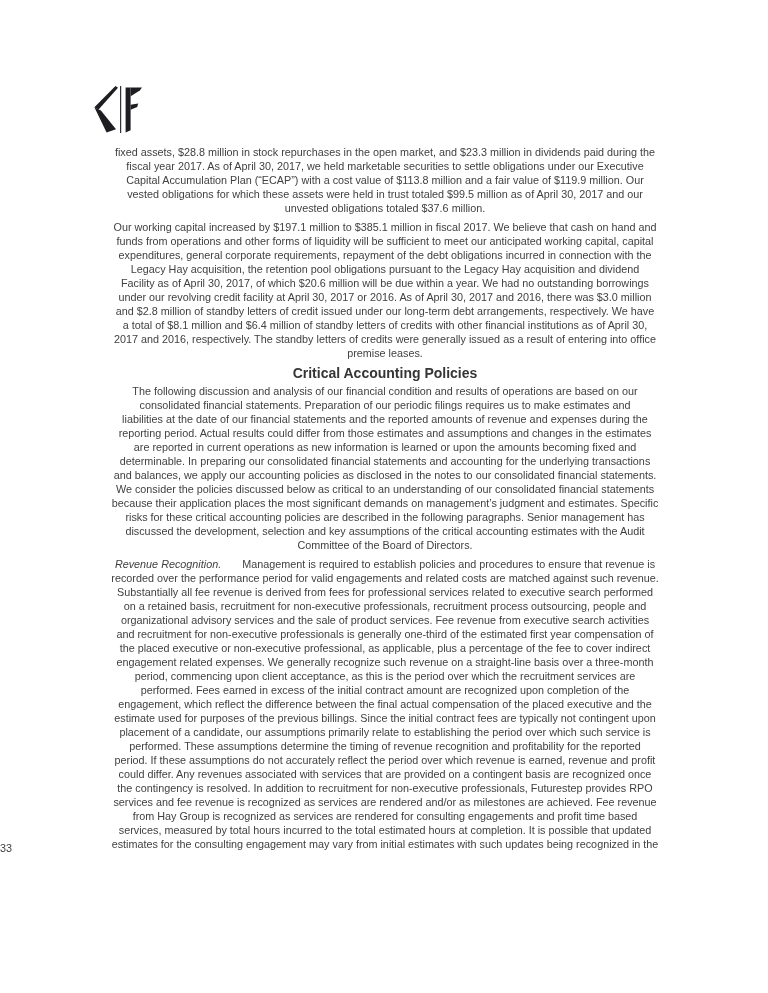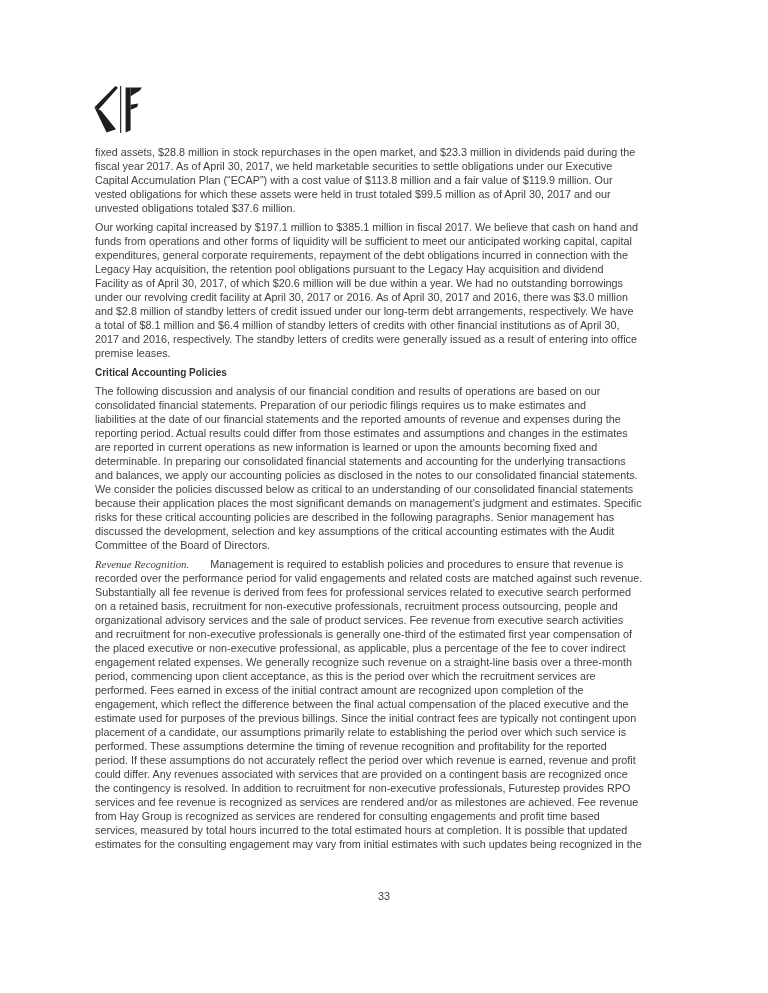--- a/index.html
+++ b/index.html
@@ -21,37 +21,38 @@
     height: 47px;
   }
   .logo svg { width: 100%; height: 100%; display: block; }
   .doc-body {
     position: absolute;
     left: 95px;
     top: 145px;
     width: 580px;
     font-size: 10.8px;
     line-height: 14px;
+    text-align: center;
   }
   .doc-paragraph { margin: 0 0 5px 0; }
   .doc-line { white-space: nowrap; height: 14px; }
   .doc-heading {
-    font-size: 10px;
+    font-size: 14px;
     line-height: 16px;
     font-weight: bold;
     color: #353535;
     margin: 5px 0 3px 0;
   }
-  .lead-italic { font-style: italic; margin-right: 21px; font-family: Liberation Serif, serif; }
+  .lead-italic { font-style: italic; margin-right: 21px; }
   .page-footer {
     position: absolute;
     left: 0;
-    top: 886px;
+    top: 838px;
     width: 768px;
-    text-align: center;
+    text-align: left;
   }
   .page-number {
     font-size: 10.8px;
     color: #414141;
     display: inline-block;
   }
 </style>
 </head>
 <body>
 

